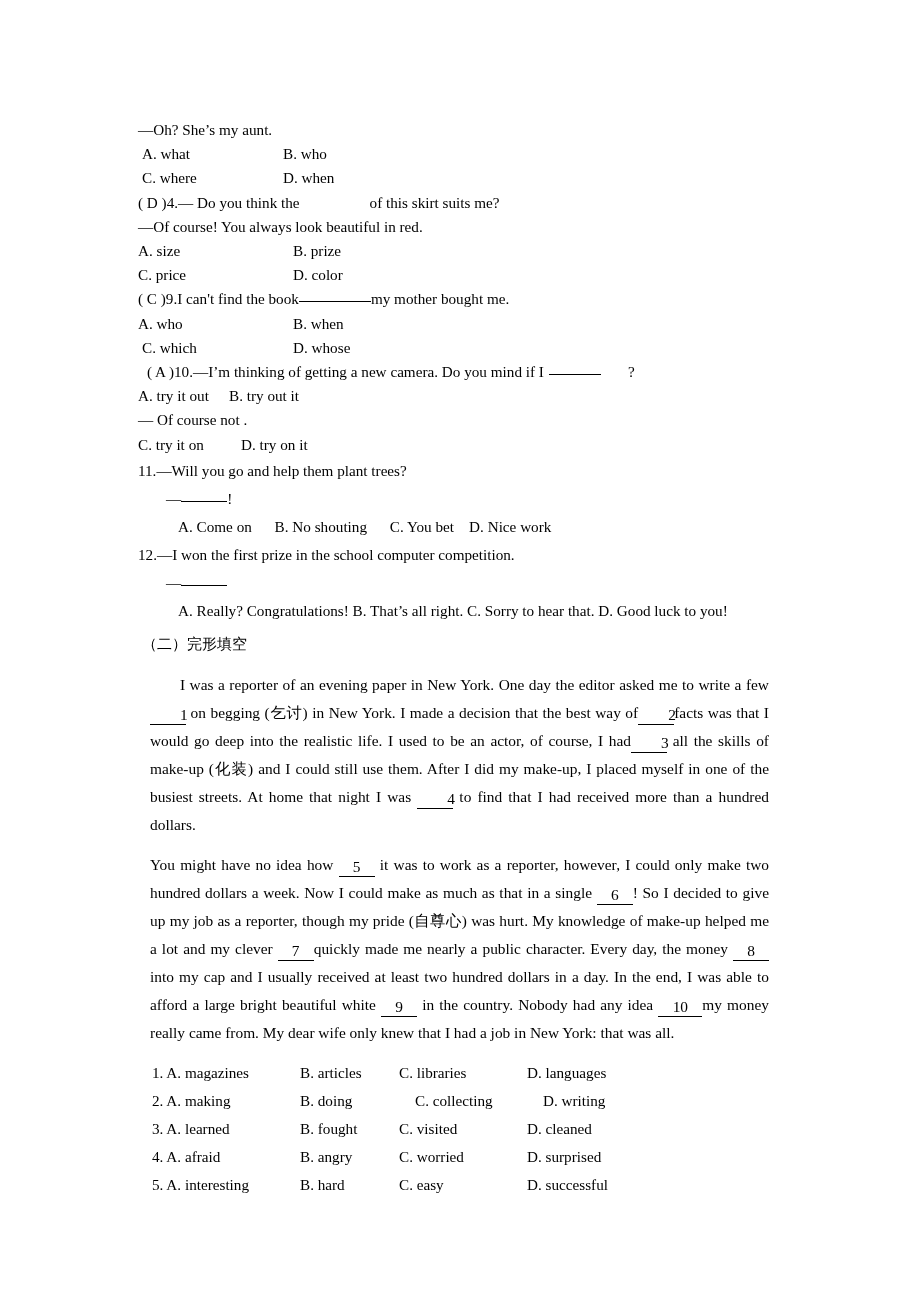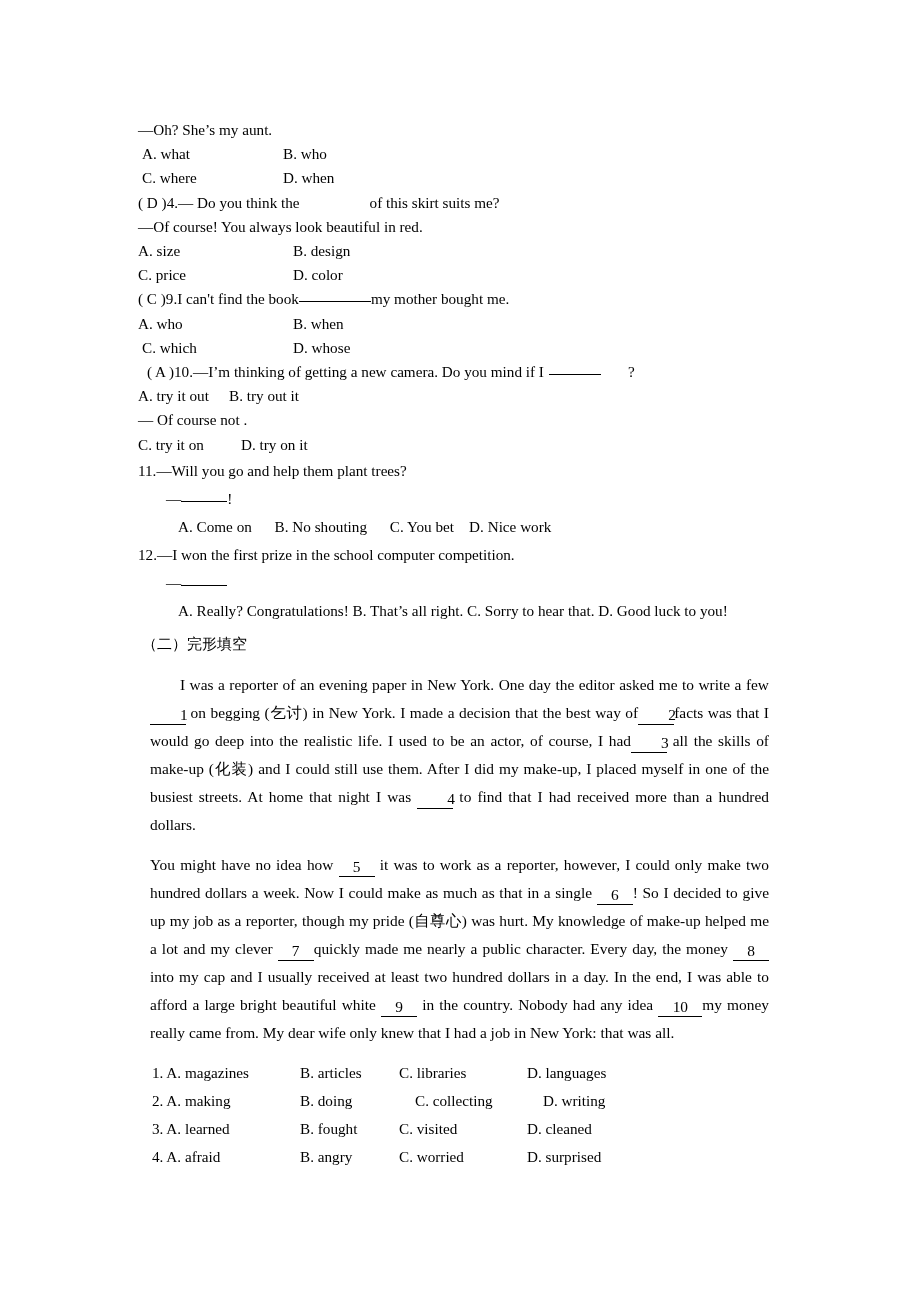--- a/index.html
+++ b/index.html
@@ -108,21 +108,21 @@
     <div class="mc-line"><span>—Oh? She’s my aunt.</span></div>
 
     <div class="mc-line ind-1"><span class="opt-col-b" style="width:141px">A. what</span><span>B. who</span></div>
 
     <div class="mc-line ind-1"><span class="opt-col-b" style="width:141px">C. where</span><span>D. when</span></div>
 
     <div class="mc-line"><span>( D )4.</span><span>— Do you think the</span><span class="sp-gap-70"></span><span>of this skirt suits me?</span></div>
 
     <div class="mc-line"><span>—Of course! You always look beautiful in red.</span></div>
 
-    <div class="mc-line"><span class="opt-col-b" style="width:155px">A. size</span><span>B. design</span></div>
+    <div class="mc-line"><span class="opt-col-b" style="width:155px">A. size</span><span>B. prize</span></div>
 
     <div class="mc-line"><span class="opt-col-b" style="width:155px">C. price</span><span>D. color</span></div>
 
     <div class="mc-line"><span>( C )9.</span><span>I can't find the book</span><span class="blank-ul ul-w72"></span><span>my mother bought me.</span></div>
 
     <div class="mc-line"><span class="opt-col-b" style="width:155px">A. who</span><span>B. when</span></div>
 
     <div class="mc-line ind-1"><span class="opt-col-b" style="width:151px">C. which</span><span>D. whose</span></div>
 
     <div class="mc-line ind-2"><span>( A )10.</span><span>—I’m thinking of getting a new camera. Do you mind if I</span><span class="blank-ul ul-w52" style="margin:0 5px"></span><span class="sp-gap-22"></span><span>?</span></div>
@@ -156,15 +156,16 @@
 
   <div class="cloze-opts">
     <div class="co-row"><span class="co-a"><span>1.</span> <span>A. magazines</span></span><span class="co-b">B. articles</span><span class="co-c">C. libraries</span><span class="co-d">D. languages</span></div>
 
     <div class="co-row"><span class="co-a"><span>2.</span> <span>A. making</span></span><span class="co-b">B. doing</span><span class="co-c co-pad-1">C. collecting</span><span class="co-d">D. writing</span></div>
 
     <div class="co-row"><span class="co-a"><span>3.</span> <span>A. learned</span></span><span class="co-b">B. fought</span><span class="co-c">C. visited</span><span class="co-d">D. cleaned</span></div>
 
     <div class="co-row"><span class="co-a"><span>4.</span> <span>A. afraid</span></span><span class="co-b">B. angry</span><span class="co-c">C. worried</span><span class="co-d">D. surprised</span></div>
 
+    <div class="co-row"><span class="co-a"><span>5.</span> <span>A. interesting</span></span><span class="co-b">B. hard</span><span class="co-c">C. easy</span><span class="co-d">D. successful</span></div>
   </div>
 
 </div>
 
 </body></html>

